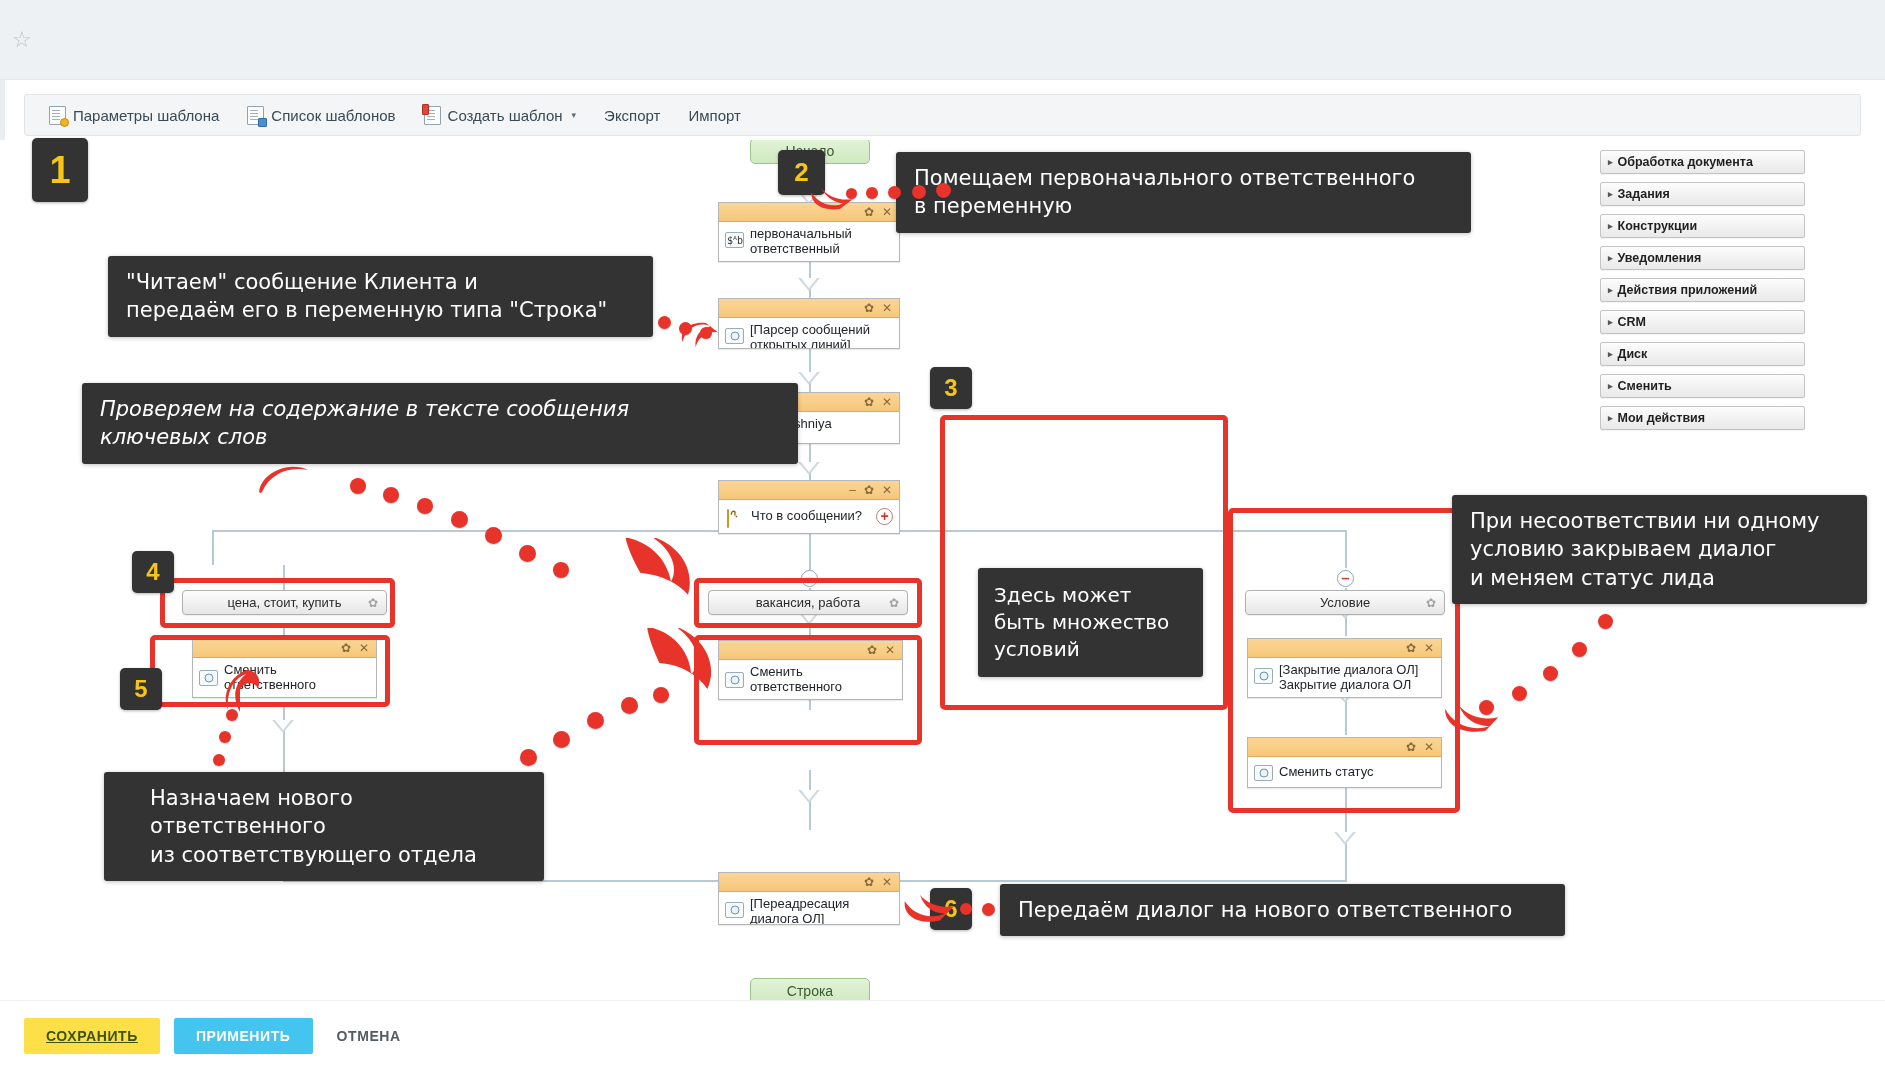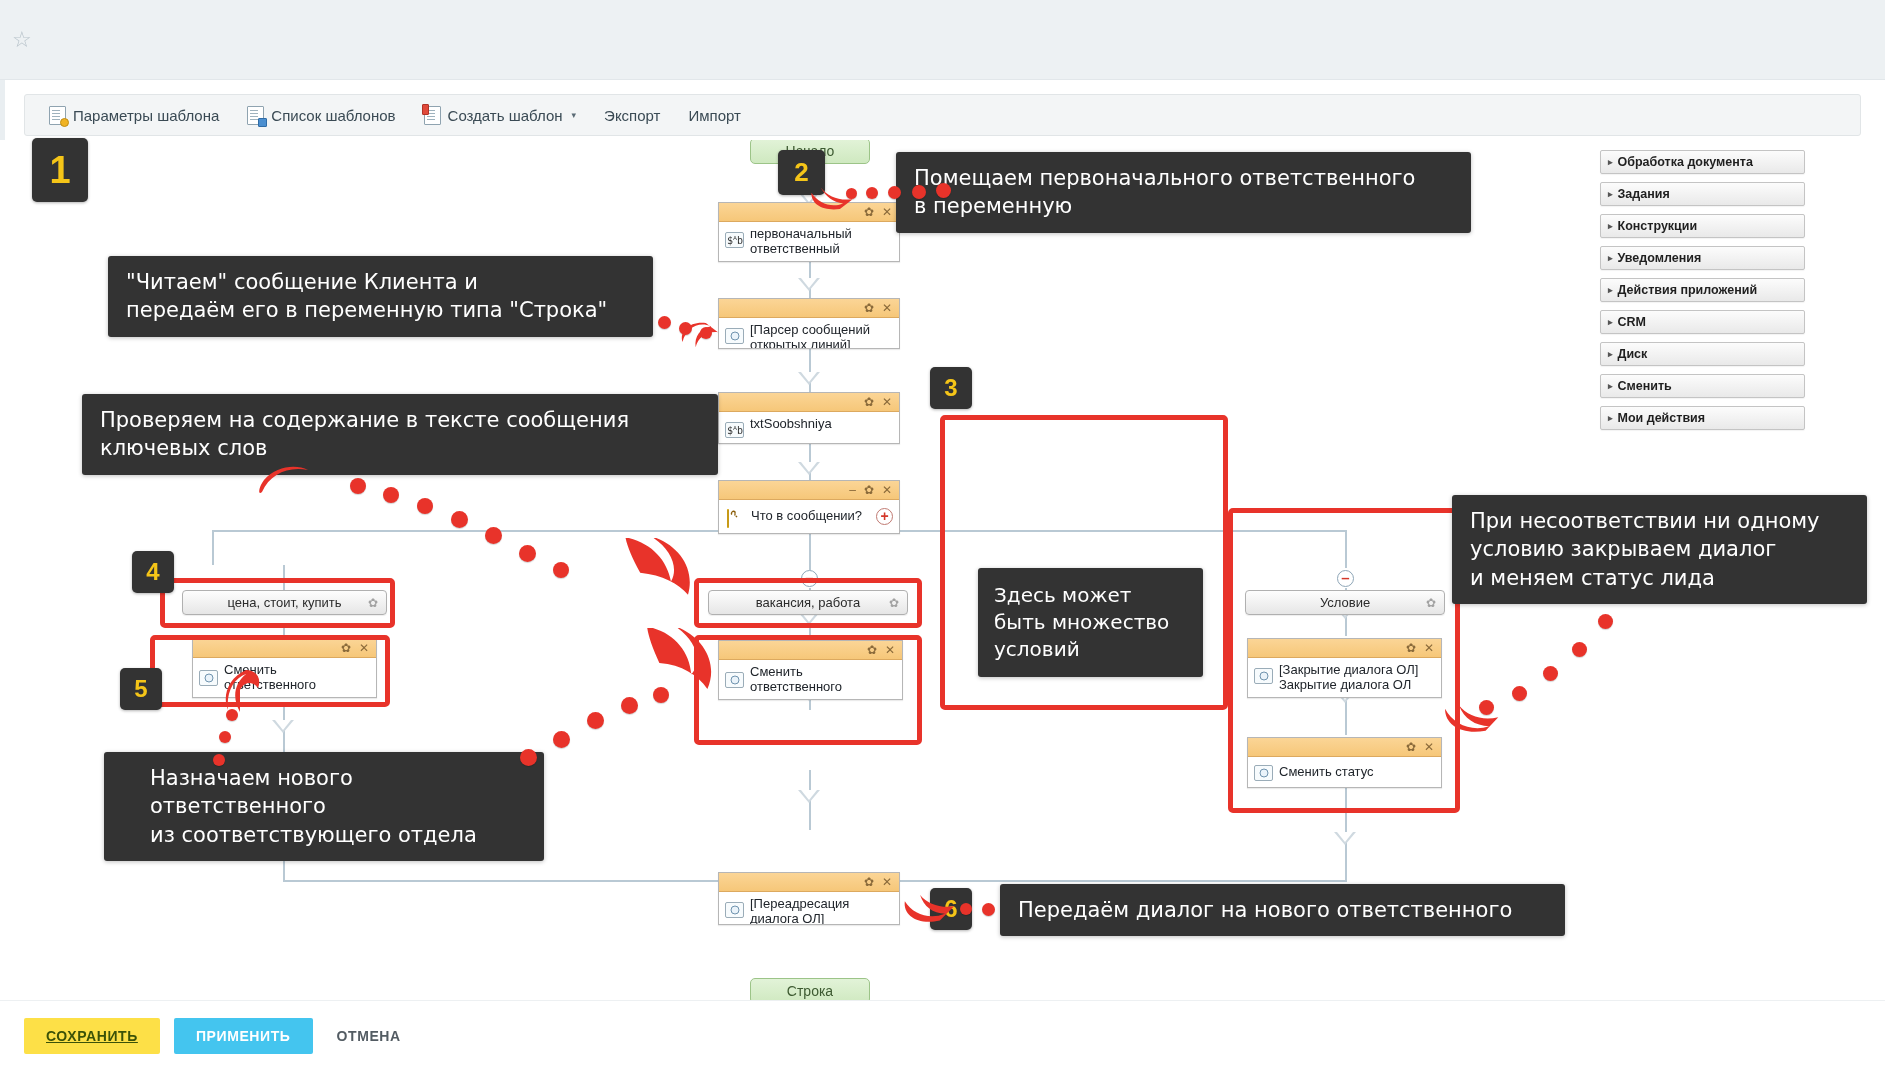--- a/index.html
+++ b/index.html
@@ -448,32 +448,32 @@
 <div class="badge" style="left:132px; top:551px; width:42px; height:42px; font-size:24px;">4</div>
 <div class="badge" style="left:120px; top:668px; width:42px; height:42px; font-size:24px;">5</div>
 <div class="badge" style="left:930px; top:888px; width:42px; height:42px; font-size:24px;">6</div>
 
 <div class="callout" style="left:896px; top:152px; width:575px;">Помещаем первоначального ответственного
 в переменную</div>
 
 <div class="callout" style="left:108px; top:256px; width:545px;">"Читаем" сообщение Клиента и
 передаём его в переменную типа "Строка"</div>
 
-<div class="callout" style="left:82px; top:394px; width:636px;">Проверяем на содержание в тексте сообщения
+<div class="callout" style="left:82px; top:383px; width:716px;font-style:italic;">Проверяем на содержание в тексте сообщения
 ключевых слов</div>
 
 <div class="callout small" style="left:978px; top:568px; width:225px;">Здесь может
 быть множество
 условий</div>
 
 <div class="callout" style="left:1452px; top:495px; width:415px;">При несоответствии ни одному
 условию закрываем диалог
 и меняем статус лида</div>
 
-<div class="callout" style="left:104px; top:752px; width:440px;padding-left:46px;">Назначаем нового ответственного
+<div class="callout" style="left:104px; top:772px; width:440px;padding-left:46px;">Назначаем нового ответственного
 из соответствующего отдела</div>
 
 <div class="callout" style="left:1000px; top:884px; width:565px;">Передаём диалог на нового ответственного</div>
 
 <div class="dots" style="left:0;top:0;">
   <span style="left:936px; top:183px; width:15px; height:15px;"></span>
   <span style="left:912px; top:185px; width:14px; height:14px;"></span>
   <span style="left:888px; top:186px; width:13px; height:13px;"></span>
   <span style="left:866px; top:187px; width:12px; height:12px;"></span>
   <span style="left:846px; top:188px; width:11px; height:11px;"></span>

